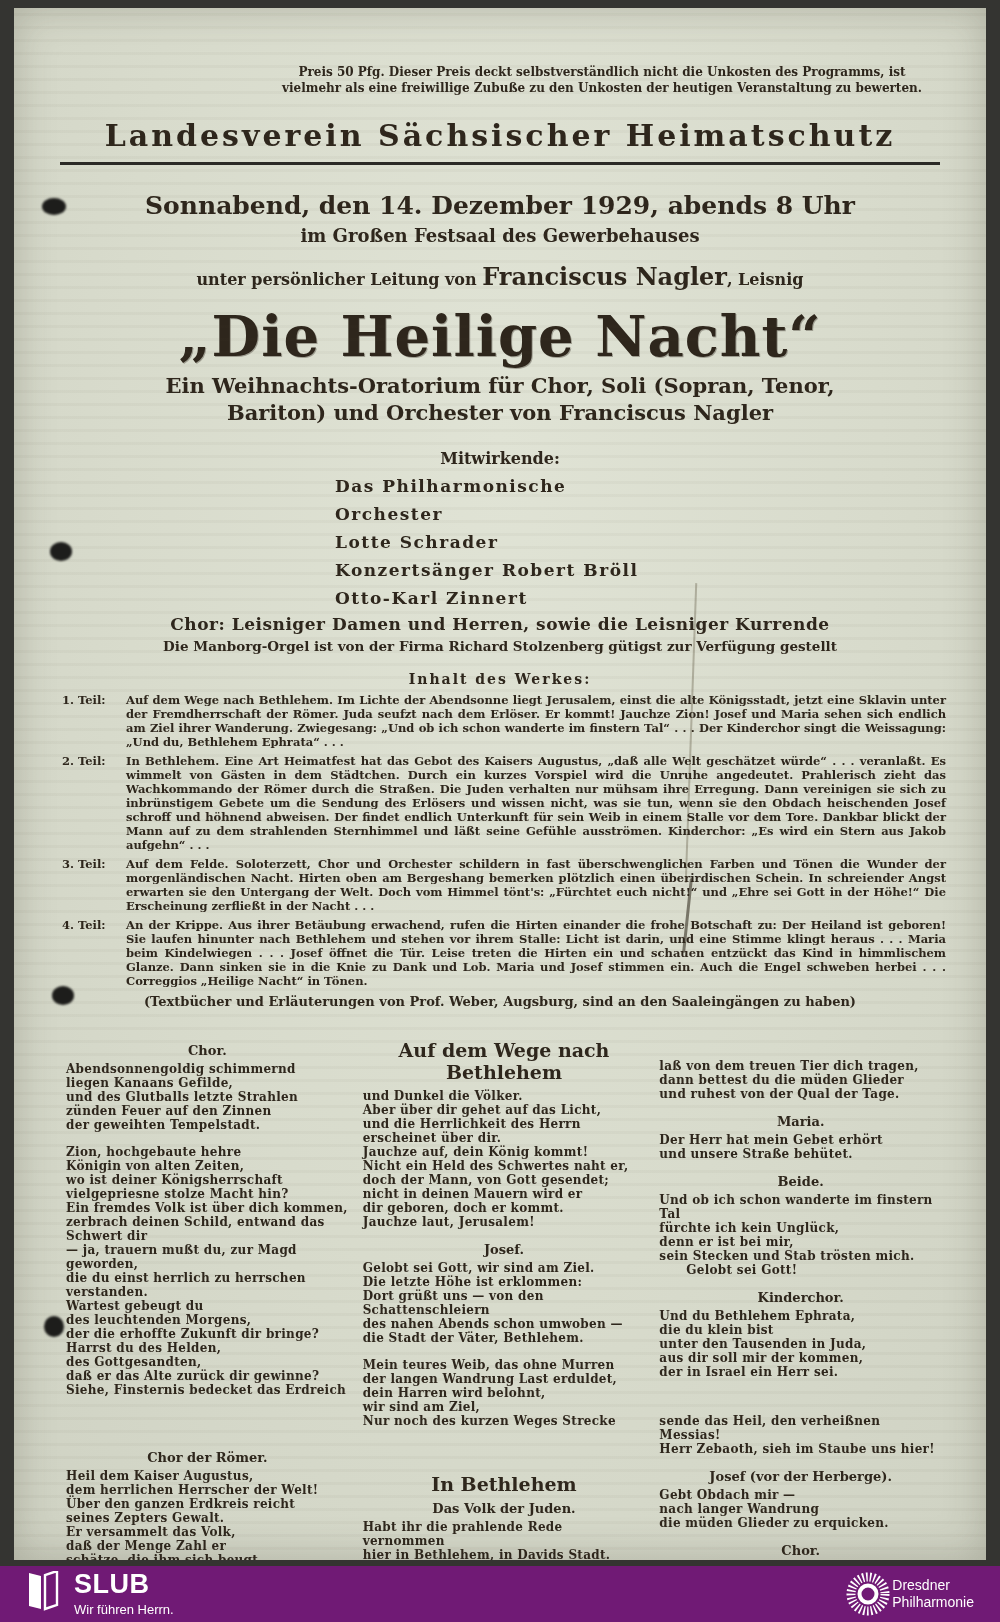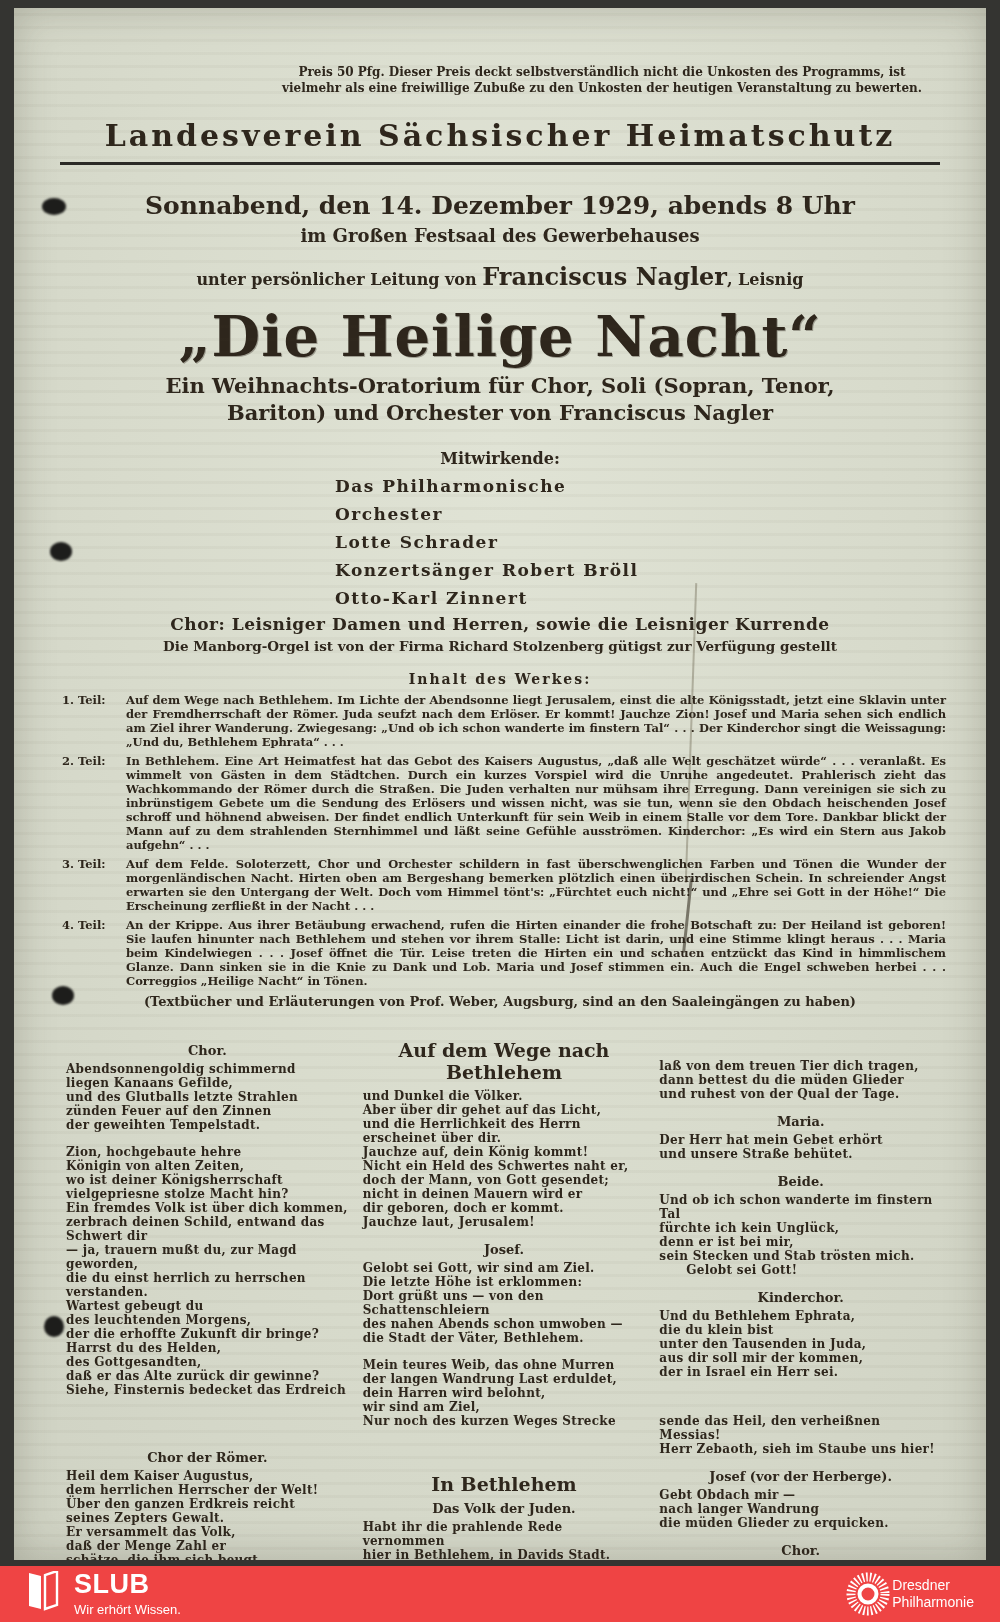--- a/index.html
+++ b/index.html
@@ -54,21 +54,21 @@
   .footnote { margin-top:6px; text-align:center; font-size:13px; font-weight:bold; }
 
   
   .libretto { margin:20px 44px 0 52px; display:grid; grid-template-columns:1fr 1fr 1fr; column-gap:14px; }
   .verse { font-size:12px; font-weight:bold; line-height:14px; letter-spacing:.3px; margin-bottom:13px; }
   .vhead { text-align:center; font-size:13px; font-weight:bold; margin:6px 0 4px 0; }
   .bighead { text-align:center; font-size:19px; font-weight:bold; margin:10px 0 6px 0; }
   .gap-sm { height:8px; } .gap-md { height:22px; } .gap-lg { height:34px; }
 
   
-  .viewer-bar { position:absolute; left:0; right:0; bottom:0; height:56px; background:#ef4444;
+  .viewer-bar { position:absolute; left:0; right:0; bottom:0; height:56px; background:#701a75;
     display:flex; align-items:center; justify-content:space-between; padding:0 26px;
     font-family:"Liberation Sans", sans-serif; color:#fff; }
   .slub-group { display:flex; align-items:flex-start; gap:14px; cursor:pointer; }
   .slub-text .name { font-size:27px; font-weight:bold; line-height:1; letter-spacing:.5px; }
   .slub-text .tagline { font-size:13px; margin-top:4px; }
   .phil-group { display:flex; align-items:center; gap:1px; cursor:pointer; }
   .phil-name { font-size:14px; line-height:1.25; white-space:pre-line; }
 </style>
 </head>
 <body>
@@ -244,21 +244,21 @@
   </div>
 
   <footer class="viewer-bar">
     <div class="slub-group">
       <svg width="34" height="40" viewBox="0 0 34 40">
         <path d="M3 2 L15 5 L15 38 L3 35 Z" fill="#ffffff"></path>
         <path d="M31 0 L19 4 L19 38 L31 34 Z" fill="none" stroke="#ffffff" stroke-width="2.4"></path>
       </svg>
       <div class="slub-text">
         <div class="name">SLUB</div>
-        <div class="tagline">Wir erhört Wissen.</div>
+        <div class="tagline">Wir führen Herrn.</div>
       </div>
     </div>
     <div class="phil-group">
       <svg width="46" height="46" viewBox="0 0 46 46">
         <circle cx="23" cy="23" r="17" fill="none" stroke="#ffffff" stroke-width="9" stroke-dasharray="1.6 2.1"></circle>
         <circle cx="23" cy="23" r="8.5" fill="none" stroke="#ffffff" stroke-width="4"></circle>
       </svg>
       <div class="phil-name">Dresdner
 Philharmonie</div>
     </div>

